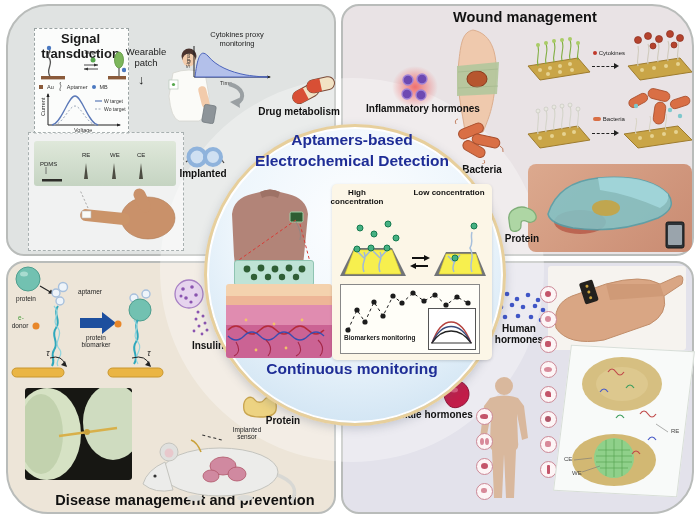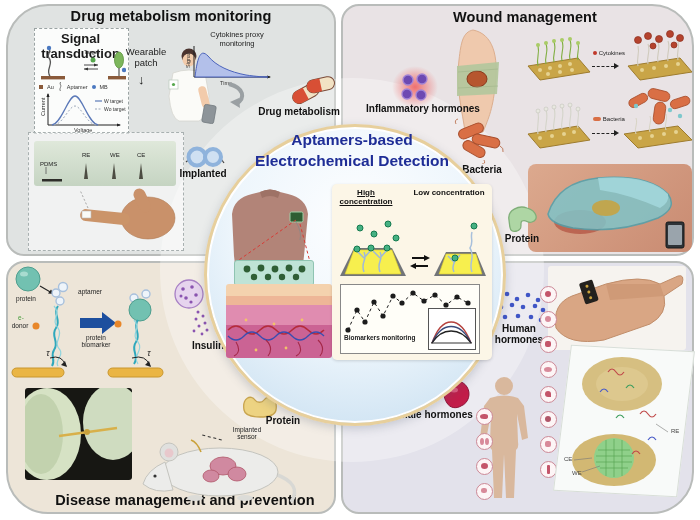--- a/index.html
+++ b/index.html
@@ -27,21 +27,20 @@
 
 <div id="canvas">
 
   <div class="card" style="left:6px;top:4px;width:330px;height:252px;background:#e0e3e2;border-radius:42px 18px 18px 18px;"></div>
   <div class="card" style="left:341px;top:4px;width:353px;height:252px;background:#e9e3e5;border-radius:18px 42px 18px 18px;"></div>
   <div class="card" style="left:6px;top:261px;width:330px;height:253px;background:#ede5d8;border-radius:18px 18px 18px 42px;"></div>
   <div class="card" style="left:341px;top:261px;width:353px;height:253px;background:#e3e2eb;border-radius:18px 18px 42px 18px;"></div>
 
   <div class="abs" style="left:160px;top:78px;width:384px;height:384px;border-radius:50%;background:rgba(255,255,255,0.33);"></div>
 
-  <div class="qtitle" style="left:6px;top:8px;width:330px;">Drug metabolism monitoring</div>
   <div class="qtitle" style="left:405px;top:9px;width:240px;">Wound management</div>
   <div class="qtitle" style="left:20px;top:492px;width:330px;">Disease management and prevention</div>
 
   <div class="abs" style="left:34px;top:28px;width:93px;height:104px;border:1px dashed #9aa3a3;background:#fbfcfb;"></div>
   <div class="abs" style="left:34px;top:31px;width:93px;font-size:13px;font-weight:700;text-align:center;">Signal transduction</div>
   <svg class="abs" style="left:36px;top:44px;" width="90" height="38" viewBox="0 0 90 38">
     <rect x="5" y="32" width="24" height="3.4" fill="#8a5a3a"></rect>
     <path d="M14,32 C9,26 18,20 13,14 C10,10 16,8 13,5" stroke="#555" stroke-width="1.3" fill="none"></path>
     <circle cx="13" cy="4" r="2.2" fill="#4a78c0"></circle>
     <circle cx="57" cy="16" r="2.5" fill="#58a84e"></circle>
@@ -583,21 +582,21 @@
           <circle cx="20" cy="36" r="1.4"></circle>
           <circle cx="48" cy="40" r="1.4"></circle>
           <circle cx="76" cy="36" r="1.4"></circle>
           <circle cx="60" cy="64" r="1.4"></circle>
           <circle cx="30" cy="66" r="1.4"></circle>
         </g>
     </svg>
   </div>
 
   <div class="abs" style="left:332px;top:184px;width:160px;height:176px;background:#fcf6e7;border-radius:5px;box-shadow:0 1px 3px rgba(0,0,0,0.15);"></div>
-  <div class="conc-label" style="left:331px;top:189px;width:70px;text-decoration:underline;">High concentration</div>
+  <div class="conc-label" style="left:322px;top:189px;width:70px;">High concentration</div>
   <div class="conc-label" style="left:410px;top:189px;width:78px;">Low concentration</div>
   <svg class="abs" style="left:334px;top:214px;" width="156" height="66" viewBox="0 0 156 66">
     <polygon points="6,62 20,34 58,34 72,62" fill="#717478"></polygon>
     <polygon points="20,36 58,36 67,60 11,60" fill="#f7ef4e" stroke="#d9c832" stroke-width="0.6"></polygon>
     <g stroke="#9fb9d9" stroke-width="1.5" fill="none">
       <path d="M30,58 C26,48 34,46 30,38 M30,44 L23,37 M30,44 L37,36"></path>
       <path d="M46,58 C42,48 50,46 46,38 M46,44 L39,37 M46,44 L53,36"></path>
     </g>
     <g fill="#46b183" stroke="#157a4f" stroke-width="1">
       <circle cx="23" cy="35" r="3"></circle>
@@ -644,14 +643,15 @@
   <div class="abs" style="left:344px;top:334px;width:84px;font-size:6.5px;font-weight:700;color:#222;">Biomarkers monitoring</div>
   <div class="abs" style="left:428px;top:308px;width:48px;height:42px;background:#ffffff;border:1.5px solid #555;box-sizing:border-box;">
     <svg width="45" height="39" viewBox="0 0 45 39">
       <path d="M3,34 C13,6 31,6 42,34" stroke="#b5413c" stroke-width="1.3" fill="none"></path>
       <path d="M3,34 C13,12 31,12 42,34" stroke="#3a4a7a" stroke-width="1.3" fill="none"></path>
       <path d="M3,34 C13,18 31,18 42,34" stroke="#222222" stroke-width="1.3" fill="none"></path>
       <line x1="2" y1="34" x2="43" y2="34" stroke="#333" stroke-width="1"></line>
     </svg>
   </div>
 
+  <div class="center-title" style="left:204px;top:360px;color:#1e2d96;">Continuous monitoring</div>
 
 </div>
 
 </body></html>

